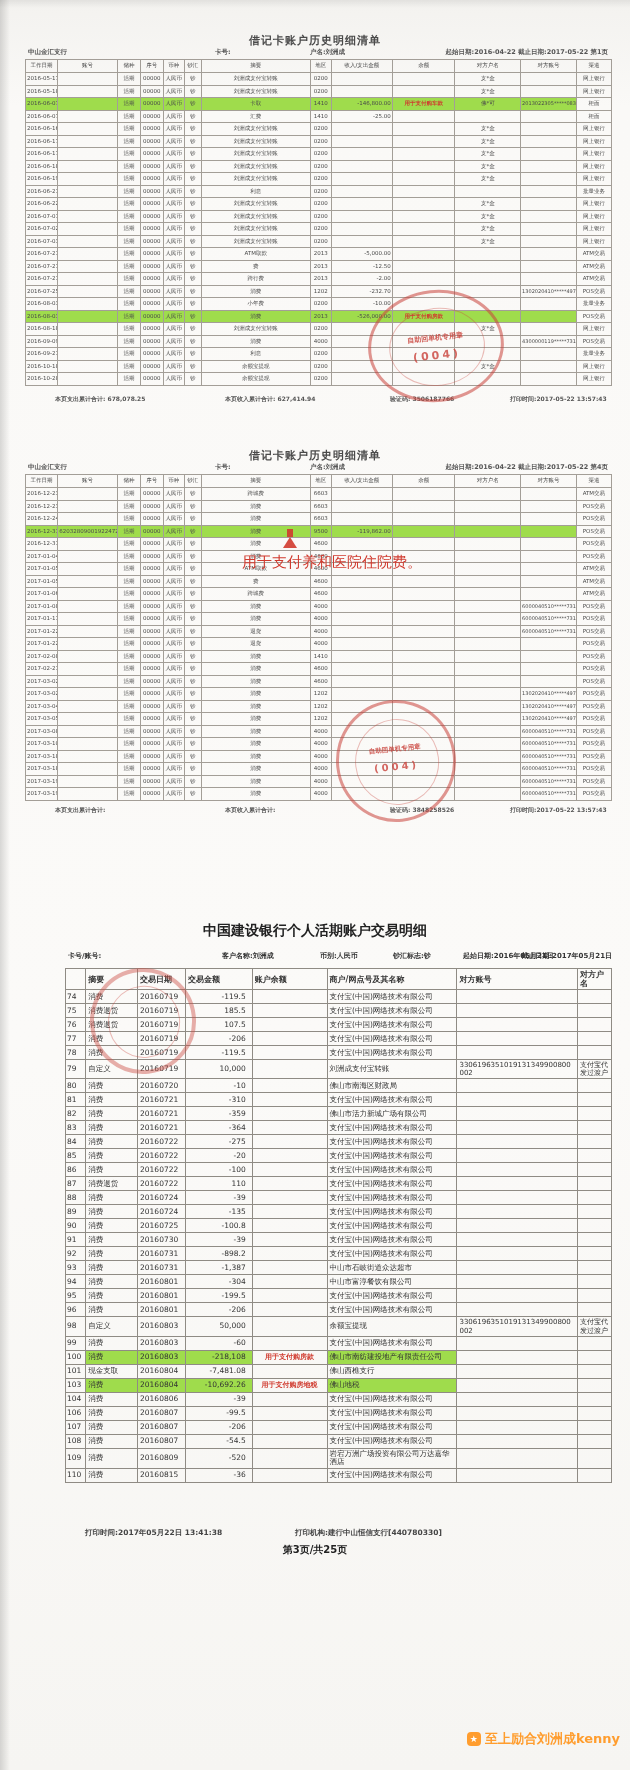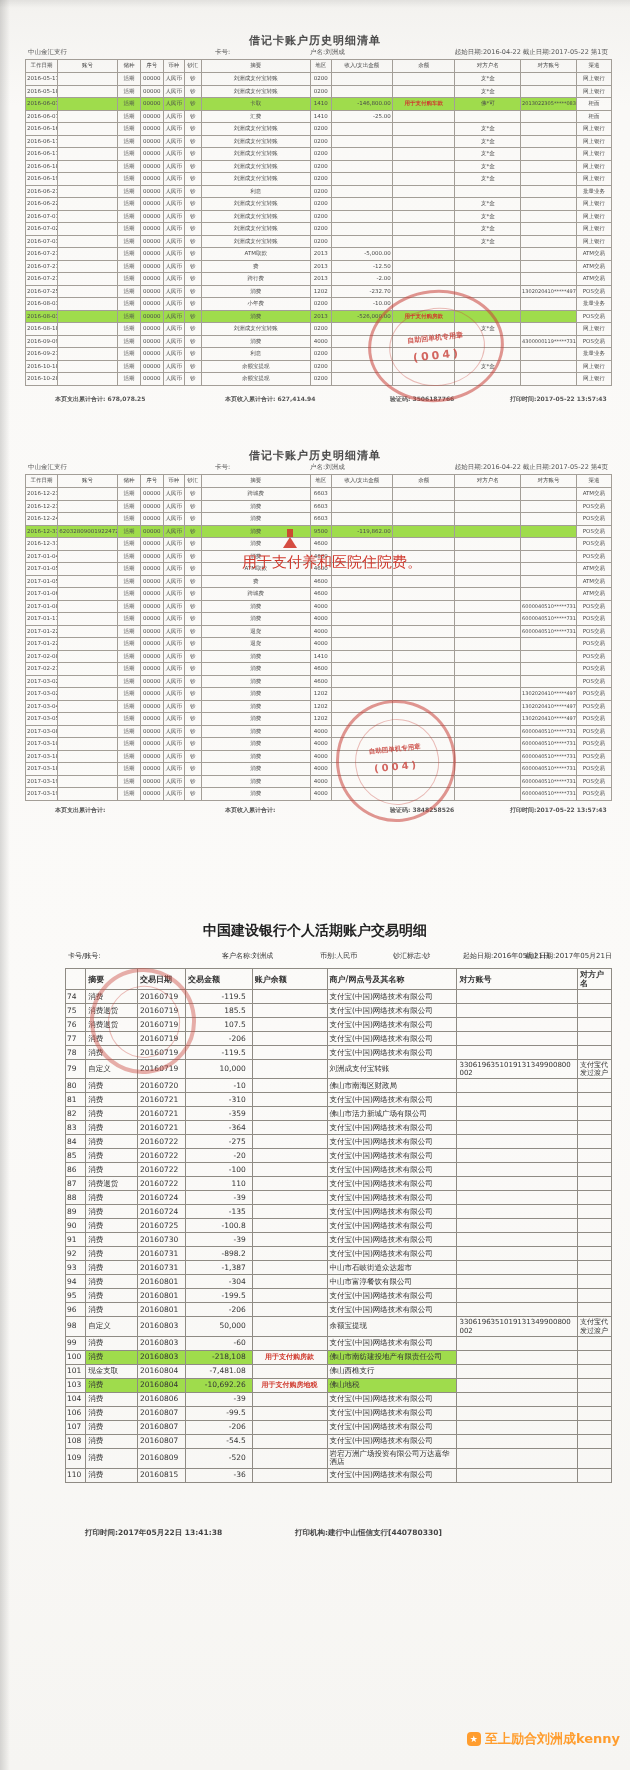--- a/index.html
+++ b/index.html
@@ -10,21 +10,21 @@
   }
   .edge-left{position:absolute;left:0;top:0;width:10px;height:1770px;
     background:linear-gradient(90deg,rgba(0,0,0,.14),rgba(0,0,0,0));}
   .edge-top{position:absolute;left:0;top:0;width:630px;height:8px;
     background:linear-gradient(180deg,rgba(0,0,0,.07),rgba(0,0,0,0));}
   .sec{position:absolute;left:0;width:630px;}
   .doc-title{position:absolute;width:100%;text-align:center;margin:0;
     font-family:Liberation Serif, serif;color:#4a4a4a;}
   .t-mini-title{font-size:11px;font-weight:bold;letter-spacing:1px;}
   .t-big-title{font-size:14px;font-weight:bold;font-family:"DejaVu Sans",sans-serif;color:#222;}
-  .inf{position:absolute;font-size:6.5px;color:#555;white-space:nowrap;}
+  .inf{position:absolute;font-size:6.5px;color:#555;white-space:nowrap;font-weight:bold;}
   .inf3{font-size:7px;color:#333;}
   table{border-collapse:collapse;table-layout:fixed;position:absolute;background:transparent;}
   .mini{left:25px;width:587px;font-size:5.5px;}
   .mini th,.mini td{border:1px solid #a39e97;padding:0 1px;white-space:nowrap;overflow:hidden;
     font-weight:normal;color:#4a4a4a;line-height:1;}
   .mini th{height:12px;text-align:center;color:#3f3f3f;}
   .mini td{height:11.5px;text-align:center;}
   .mini td:nth-child(1){text-align:left;}
   .mini td:nth-child(9),.mini td:nth-child(10){text-align:right;}
   .mini td:nth-child(12){font-size:5px;}
@@ -1298,18 +1298,19 @@
           <td></td>
           <td></td>
         </tr>
       </tbody>
   </table>
   <div class="stamp" style="left:90px;top:968px;width:98px;height:98px;border-width:4px;border-color:rgba(205,80,70,.45)">
     <span class="s-ring"></span>
   </div>
   <span class="foot foot3" style="top:1528px;left:85px">打印时间:2017年05月22日 13:41:38</span>
   <span class="foot foot3" style="top:1528px;left:295px">打印机构:建行中山恒信支行[440780330]</span>
+  <div class="pageline" style="top:1543px">第3页/共25页</div>
 </section>
 
 <div class="watermark" style="top:1730px;right:10px">
   <span class="wm-icon">★</span>
   <span>至上励合刘洲成kenny</span>
 </div>
 
 </body></html>

